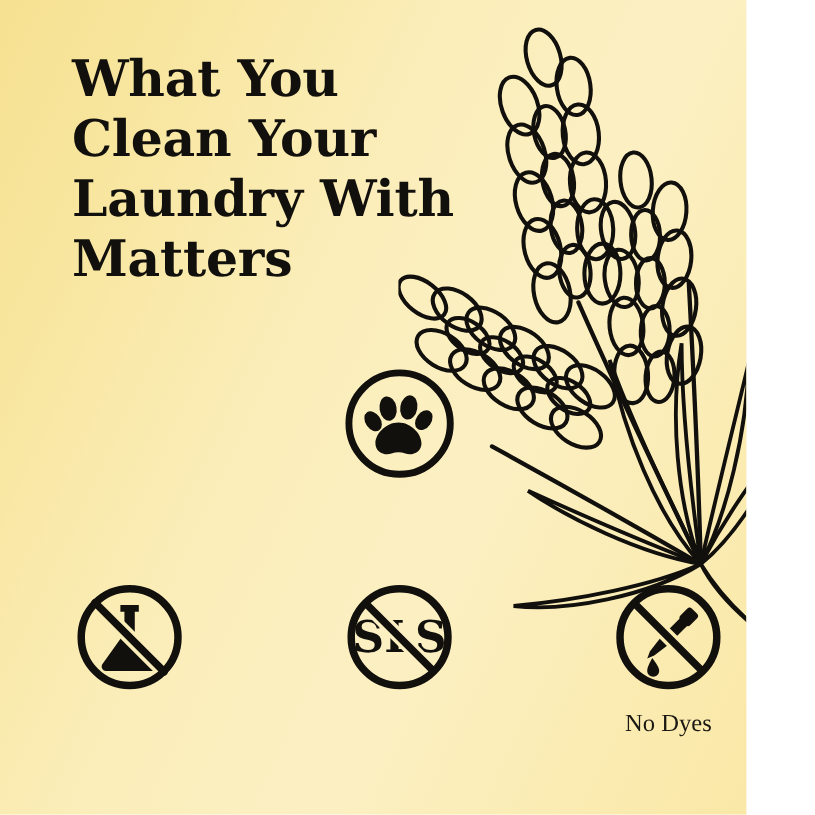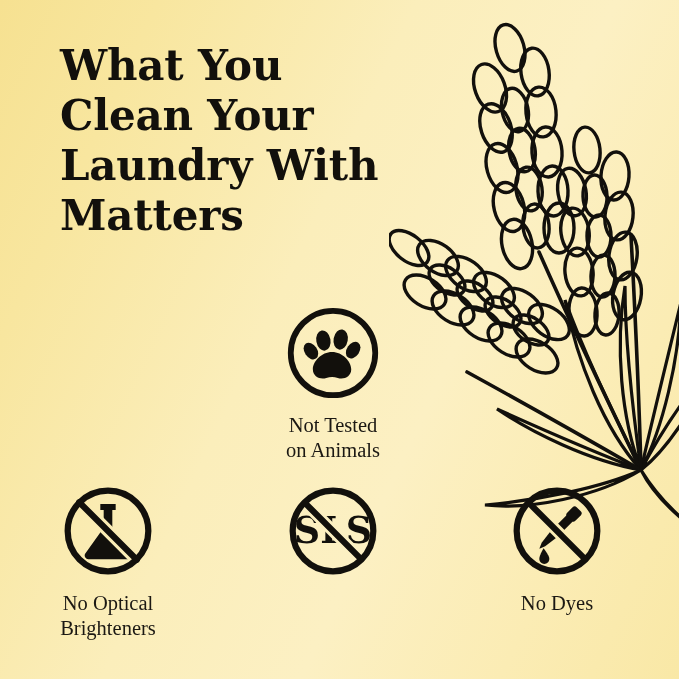--- a/index.html
+++ b/index.html
@@ -9,21 +9,21 @@
   }
   body {
     width: 679px;
     height: 679px;
     overflow: hidden;
     font-family: "Liberation Serif", serif;
   }
 
   #poster {
     position: relative;
-    width: 679px;
+    width: 622px;
     height: 679px;
     background:
       linear-gradient(115deg,
         #f6e191 0%,
         #f8e69f 16%,
         #fbeebb 42%,
         #fcf0c3 62%,
         #fbecb4 82%,
         #f9e8a6 100%);
     overflow: hidden;
@@ -180,40 +180,36 @@
     <svg class="badge-icon" viewBox="0 0 100 100">
       <circle cx="50" cy="50" r="44" fill="none" stroke="#12100c" stroke-width="6"></circle>
       <g fill="#12100c">
         <ellipse cx="40" cy="37" rx="7.4" ry="10.6" transform="rotate(-10 40 37)"></ellipse>
         <ellipse cx="58" cy="36" rx="7.4" ry="10.6" transform="rotate(10 58 36)"></ellipse>
         <ellipse cx="27" cy="48" rx="6.6" ry="9.4" transform="rotate(-34 27 48)"></ellipse>
         <ellipse cx="71" cy="47" rx="6.6" ry="9.4" transform="rotate(34 71 47)"></ellipse>
         <path d="M49,49 C60,49 69,59 69,67 C69,75 61,78 55,76 C51,74.6 47,74.6 43,76 C37,78 29,75 29,67 C29,59 38,49 49,49 Z"></path>
       </g>
     </svg>
-    <div class="badge-label">Not Tested
-on Animals</div>
   </div>
 
   <div class="badge" id="badge-2">
     <svg class="badge-icon" viewBox="0 0 100 100">
       <defs>
         <mask id="slash-mask-flask">
           <rect x="0" y="0" width="100" height="100" fill="#fff"></rect>
           <line x1="20" y1="20" x2="80" y2="80" stroke="#000" stroke-width="13"></line>
         </mask>
       </defs>
       <g mask="url(#slash-mask-flask)">
         <path d="M42,22 h16 v6 h-3.5 v18.5 L74,74 a4,4 0 0 1 -3.4,5.4 H29.4 A4,4 0 0 1 26,74 L45.5,46.5 V28 H42 Z" fill="#12100c"></path>
       </g>
       <circle cx="50" cy="50" r="42" fill="none" stroke="#12100c" stroke-width="6.5"></circle>
       <line x1="20" y1="20" x2="80" y2="80" stroke="#12100c" stroke-width="6.5" stroke-linecap="round"></line>
     </svg>
-    <div class="badge-label">No Optical
-Brighteners</div>
   </div>
 
   <div class="badge" id="badge-3">
     <svg class="badge-icon" viewBox="0 0 100 100">
       <defs>
         <mask id="slash-mask-sls">
           <rect x="0" y="0" width="100" height="100" fill="#fff"></rect>
           <line x1="21" y1="21" x2="79" y2="79" stroke="#000" stroke-width="12.5"></line>
         </mask>
       </defs>

